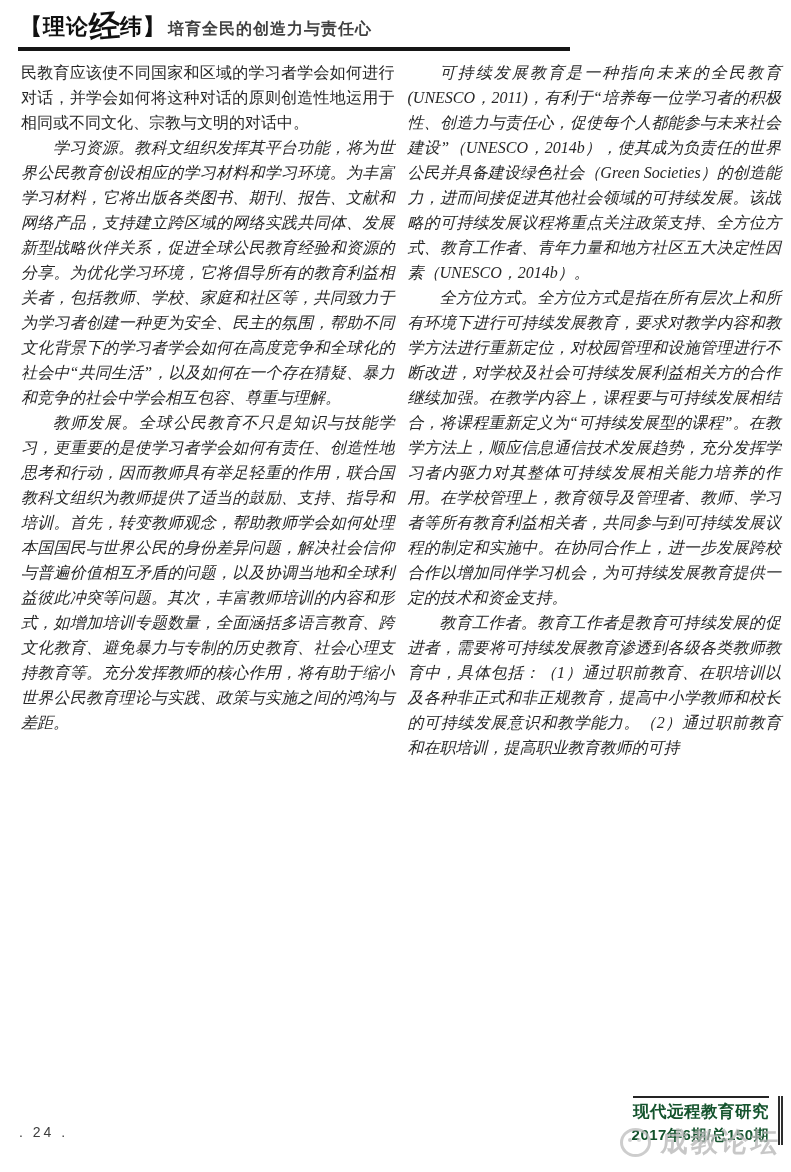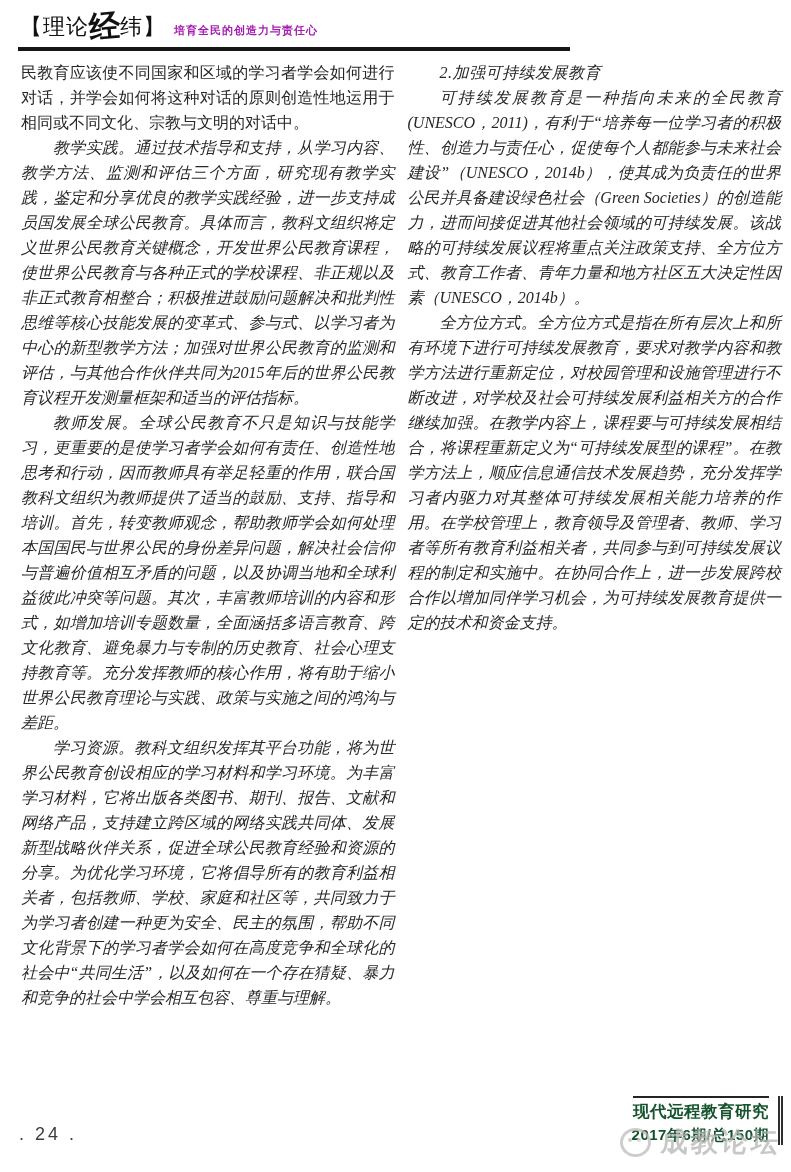--- a/index.html
+++ b/index.html
@@ -9,44 +9,44 @@
     font-family:"Liberation Serif","DejaVu Serif",serif;
     color:#262626;
     overflow:hidden;
   }
   .page{position:relative;width:791px;height:1172px;background:#fff;overflow:hidden;}
 
   
   .hdr{padding:12px 0 0 20px;white-space:nowrap;}
   .hdr .sec{
     font-family:"Liberation Sans","DejaVu Sans",sans-serif;
-    font-weight:normal;font-size:22px;color:#111;letter-spacing:1px;
+    font-weight:bold;font-size:22px;color:#111;letter-spacing:1px;
   }
   .hdr .styl{
     display:inline-block;font-size:31px;font-weight:900;line-height:20px;
     transform:rotate(-5deg);vertical-align:-3px;letter-spacing:0;
   }
   .hdr .sub{
     font-family:"Liberation Sans","DejaVu Sans",sans-serif;
-    font-weight:bold;font-size:11px;color:#a21caf;margin-left:8px;letter-spacing:1px;
+    font-weight:bold;font-size:16px;color:#404040;margin-left:2px;letter-spacing:1px;
   }
   .hdr-rule{height:4px;background:#161616;width:552px;margin:5px 0 0 18px;}
 
   
   .cols{display:flex;gap:13px;padding:9px 10px 0 21px;}
   .col{width:374px;font-size:16px;line-height:25px;text-align:justify;color:#272727;}
   .col p{margin:0;}
   .ind{text-indent:2em;font-style:italic;}
   .subhead{font-style:italic;font-weight:normal;letter-spacing:0.5px;}
 
   
   .pagenum{
     position:absolute;left:19px;top:1124px;
     font-family:"Liberation Sans","DejaVu Sans",sans-serif;
-    font-size:18px;color:#3d3d3d;letter-spacing:3px;
+    font-size:14px;color:#3d3d3d;letter-spacing:3px;
   }
   .journal{
     position:absolute;right:8px;top:1096px;text-align:right;
     border-right:5px double #2e2e2e;padding-right:9px;
     font-family:"Liberation Sans","DejaVu Sans",sans-serif;color:#14532d;
   }
   .journal .jname{
     display:inline-block;font-size:16.5px;font-weight:bold;
     border-top:2px solid #242424;padding-top:3px;letter-spacing:0.5px;
   }
@@ -75,29 +75,28 @@
 <div class="page">
 
   <div class="hdr">
     <span class="sec">【理论</span><span class="sec styl">经</span><span class="sec">纬】</span><span class="sub">培育全民的创造力与责任心</span>
   </div>
   <div class="hdr-rule"></div>
 
   <div class="cols">
     <section class="col">
       <p>民教育应该使不同国家和区域的学习者学会如何进行对话，并学会如何将这种对话的原则创造性地运用于相同或不同文化、宗教与文明的对话中。</p>
-      <p class="ind">教学实践。通过技术指导和支持，从学习内容、教学方法、监测和评估三个方面，研究现有教学实践，鉴定和分享优良的教学实践经验，进一步支持成员国发展全球公民教育。具体而言，教科文组织将定义世界公民教育关键概念，开发世界公民教育课程，使世界公民教育与各种正式的学校课程、非正规以及非正式教育相整合；积极推进鼓励问题解决和批判性思维等核心技能发展的变革式、参与式、以学习者为中心的新型教学方法；加强对世界公民教育的监测和评估，与其他合作伙伴共同为2015年后的世界公民教育议程开发测量框架和适当的评估指标。</p>
+      <p class="ind">学习资源。教科文组织发挥其平台功能，将为世界公民教育创设相应的学习材料和学习环境。为丰富学习材料，它将出版各类图书、期刊、报告、文献和网络产品，支持建立跨区域的网络实践共同体、发展新型战略伙伴关系，促进全球公民教育经验和资源的分享。为优化学习环境，它将倡导所有的教育利益相关者，包括教师、学校、家庭和社区等，共同致力于为学习者创建一种更为安全、民主的氛围，帮助不同文化背景下的学习者学会如何在高度竞争和全球化的社会中“共同生活”，以及如何在一个存在猜疑、暴力和竞争的社会中学会相互包容、尊重与理解。</p>
       <p class="ind">教师发展。全球公民教育不只是知识与技能学习，更重要的是使学习者学会如何有责任、创造性地思考和行动，因而教师具有举足轻重的作用，联合国教科文组织为教师提供了适当的鼓励、支持、指导和培训。首先，转变教师观念，帮助教师学会如何处理本国国民与世界公民的身份差异问题，解决社会信仰与普遍价值相互矛盾的问题，以及协调当地和全球利益彼此冲突等问题。其次，丰富教师培训的内容和形式，如增加培训专题数量，全面涵括多语言教育、跨文化教育、避免暴力与专制的历史教育、社会心理支持教育等。充分发挥教师的核心作用，将有助于缩小世界公民教育理论与实践、政策与实施之间的鸿沟与差距。</p>
-      <p class="ind">学习资源。教科文组织发挥其平台功能，将为世界公民教育创设相应的学习材料和学习环境。为丰富学习材料，它将出版各类图书、期刊、报告、文献和网络产品，支持建立跨区域的网络实践共同体、发展新型战略伙伴关系，促进全球公民教育经验和资源的分享。为优化学习环境，它将倡导所有的教育利益相关者，包括教师、学校、家庭和社区等，共同致力于为学习者创建一种更为安全、民主的氛围，帮助不同文化背景下的学习者学会如何在高度竞争和全球化的社会中“共同生活”，以及如何在一个存在猜疑、暴力和竞争的社会中学会相互包容、尊重与理解。</p>
     </section>
 
     <section class="col">
-      <p class="ind subhead">2.加强可持续发展教育</p>
       <p class="ind">可持续发展教育是一种指向未来的全民教育(UNESCO，2011)，有利于“培养每一位学习者的积极性、创造力与责任心，促使每个人都能参与未来社会建设”（UNESCO，2014b），使其成为负责任的世界公民并具备建设绿色社会（Green Societies）的创造能力，进而间接促进其他社会领域的可持续发展。该战略的可持续发展议程将重点关注政策支持、全方位方式、教育工作者、青年力量和地方社区五大决定性因素（UNESCO，2014b）。</p>
       <p class="ind">全方位方式。全方位方式是指在所有层次上和所有环境下进行可持续发展教育，要求对教学内容和教学方法进行重新定位，对校园管理和设施管理进行不断改进，对学校及社会可持续发展利益相关方的合作继续加强。在教学内容上，课程要与可持续发展相结合，将课程重新定义为“可持续发展型的课程”。在教学方法上，顺应信息通信技术发展趋势，充分发挥学习者内驱力对其整体可持续发展相关能力培养的作用。在学校管理上，教育领导及管理者、教师、学习者等所有教育利益相关者，共同参与到可持续发展议程的制定和实施中。在协同合作上，进一步发展跨校合作以增加同伴学习机会，为可持续发展教育提供一定的技术和资金支持。</p>
+      <p class="ind">教育工作者。教育工作者是教育可持续发展的促进者，需要将可持续发展教育渗透到各级各类教师教育中，具体包括：（1）通过职前教育、在职培训以及各种非正式和非正规教育，提高中小学教师和校长的可持续发展意识和教学能力。（2）通过职前教育和在职培训，提高职业教育教师的可持</p>
     </section>
   </div>
 
   <span class="pagenum">. 24 .</span>
 
   <div class="journal">
     <div><span class="jname">现代远程教育研究</span></div>
     <div class="jissue">2017年6期/总150期</div>
   </div>
 

